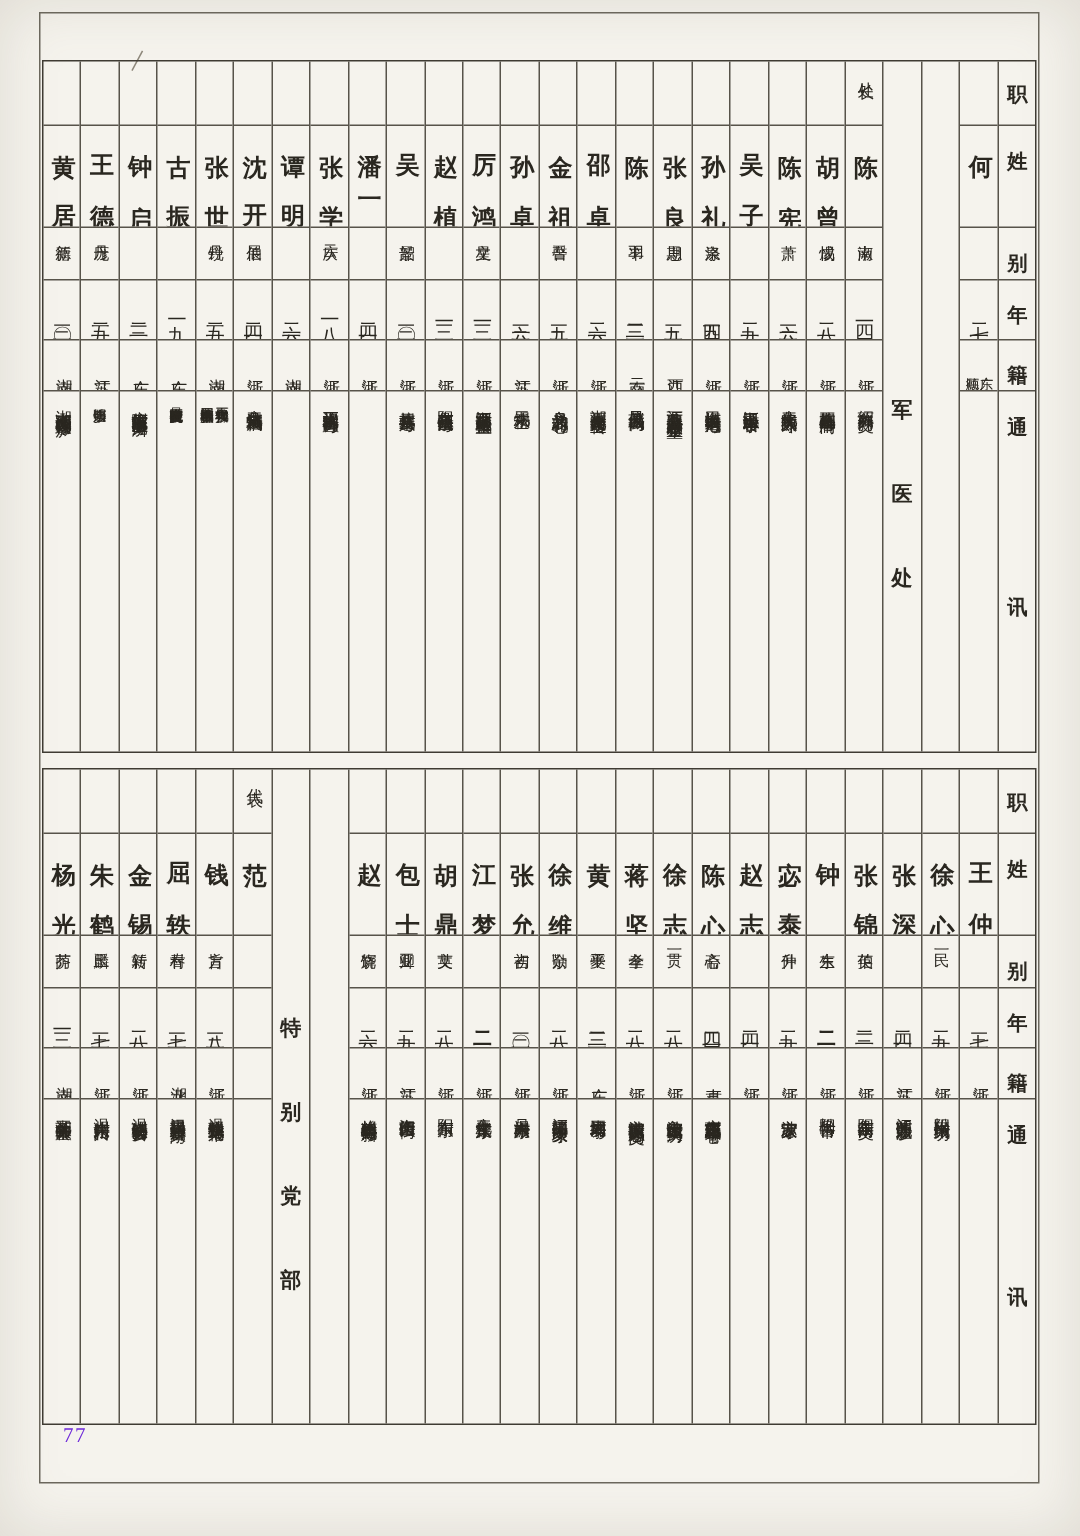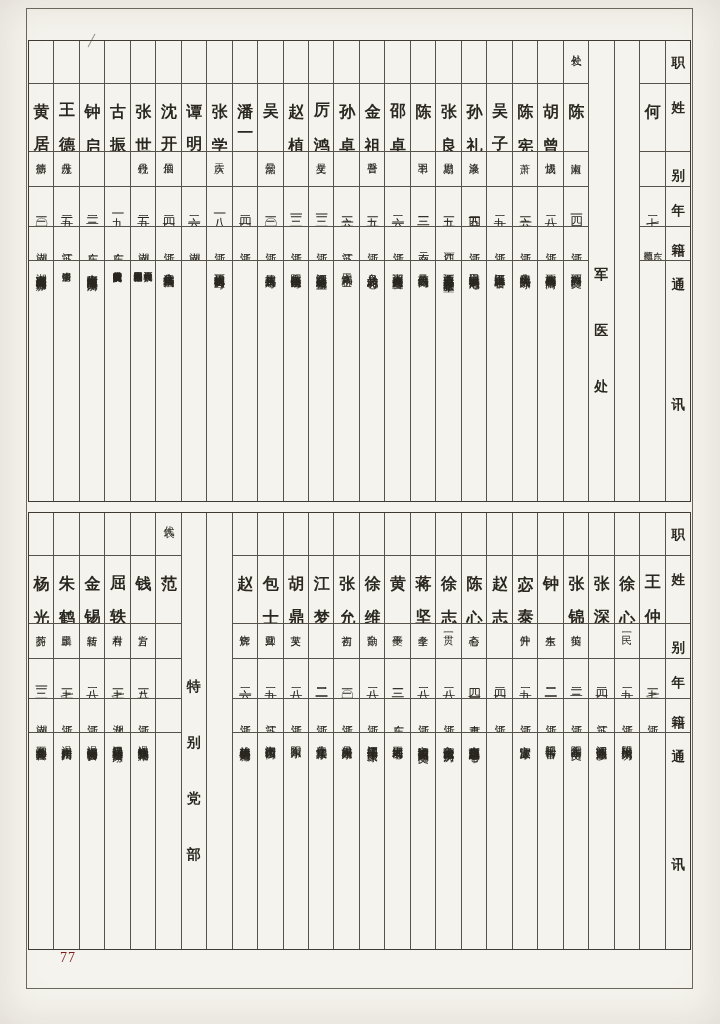--- a/index.html
+++ b/index.html
@@ -28,21 +28,21 @@
   .al{font-size:10.5px;padding-top:3px;line-height:1.05;}
   .ag{font-size:13px;margin:auto;letter-spacing:1px;}
   .nt{font-size:11px;margin:auto;line-height:1.05;}
   .nt.sm{font-size:9px;}
   .ad{font-size:11px;line-height:12.5px;padding-top:4px;letter-spacing:.5px;}
   .ad.sm{font-size:9px;line-height:10px;letter-spacing:0;}
   .section-cell{flex-direction:column;align-items:center;justify-content:center;gap:42px;}
   .sec-ch{font-size:14px;font-weight:700;color:#2a2720;line-height:1;}
   #table-top .section-cell{padding-top:120px;}
   #table-bottom .section-cell{padding-top:80px;}
-  #page-number{position:absolute;left:60px;top:950px;font-size:14px;color:#7f1d1d;letter-spacing:1px;}
+  #page-number{position:absolute;left:42px;top:950px;font-size:14px;color:#6d28d9;letter-spacing:1px;}
   #hand-mark{position:absolute;left:84px;top:40px;width:15px;height:0;border-top:1.6px solid #8d877a;transform:rotate(-62deg);}
 </style>
 </head>
 <body>
 
 <div id="scan">
   <div id="page-frame"></div>
   <div id="hand-mark"></div>
   <div id="table-top" class="vtable">
       <div class="col rows">

